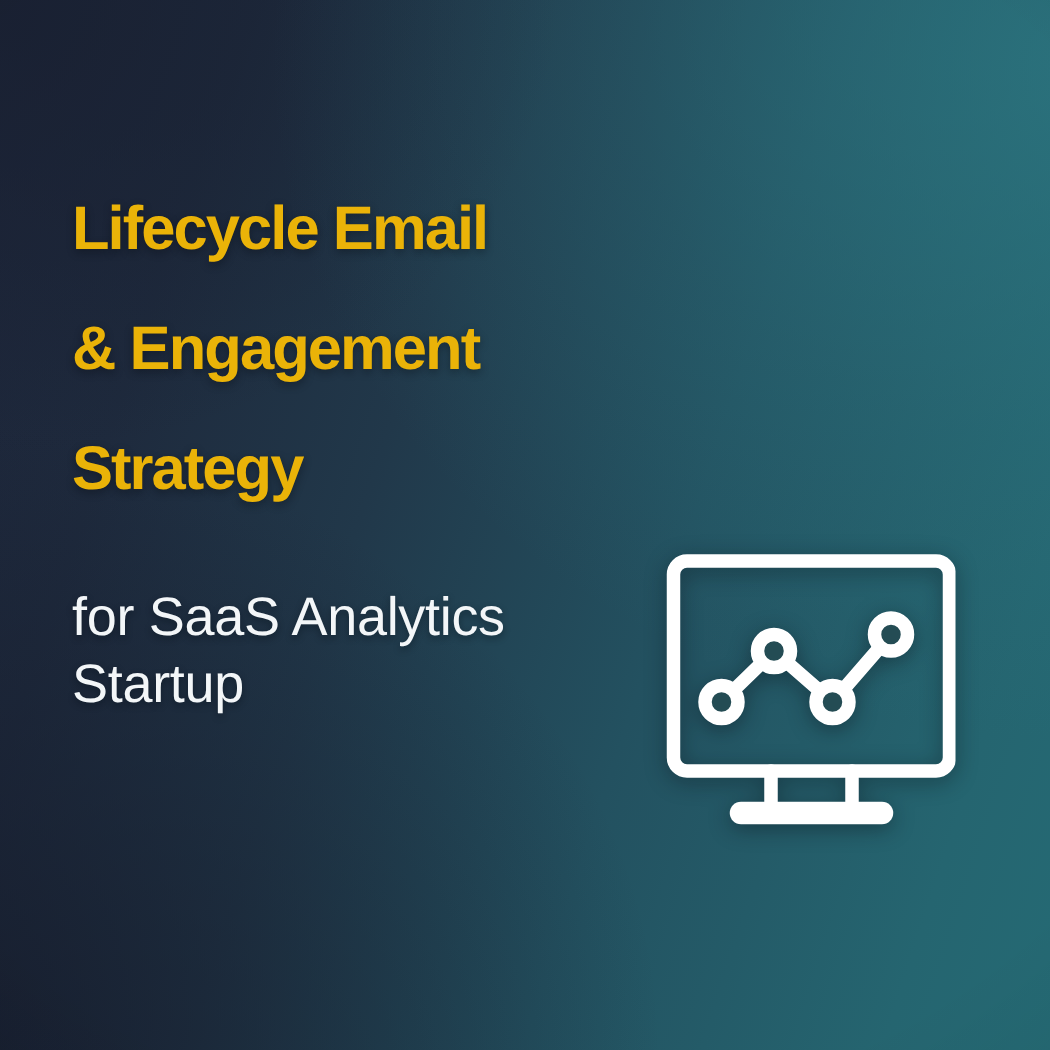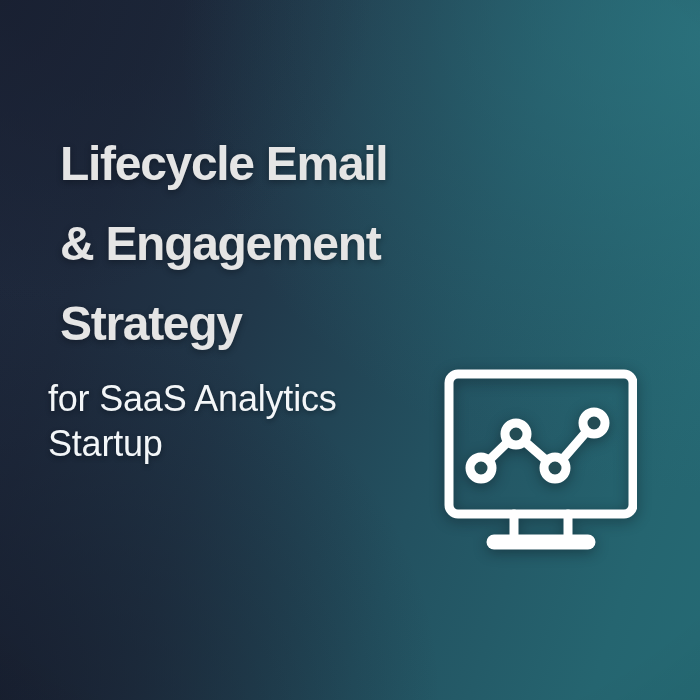--- a/index.html
+++ b/index.html
@@ -43,31 +43,31 @@
   }
 
   
   .content {
     position: absolute;
     left: 48px;
     top: 112px;
     right: 40px;
   }
   .title {
-    margin: 12px;
-    color: #e5e5e5;
-    font-size: 48px;
+    margin: 0;
+    color: #eab308;
+    font-size: 41px;
     font-weight: 700;
     line-height: 80px;
     letter-spacing: -1.3px;
     text-shadow: 0 2px 6px rgba(6,12,20,0.42);
     white-space: pre-line;
   }
   .subtitle {
-    margin: 8px 0 0 0;
+    margin: 36px 0 0 0;
     color: #f3f6f8;
     font-size: 36px;
     font-weight: 400;
     line-height: 45px;
     letter-spacing: -0.2px;
     text-shadow: 0 2px 5px rgba(6,12,20,0.40);
     white-space: pre-line;
     max-width: 430px;
   }
 

